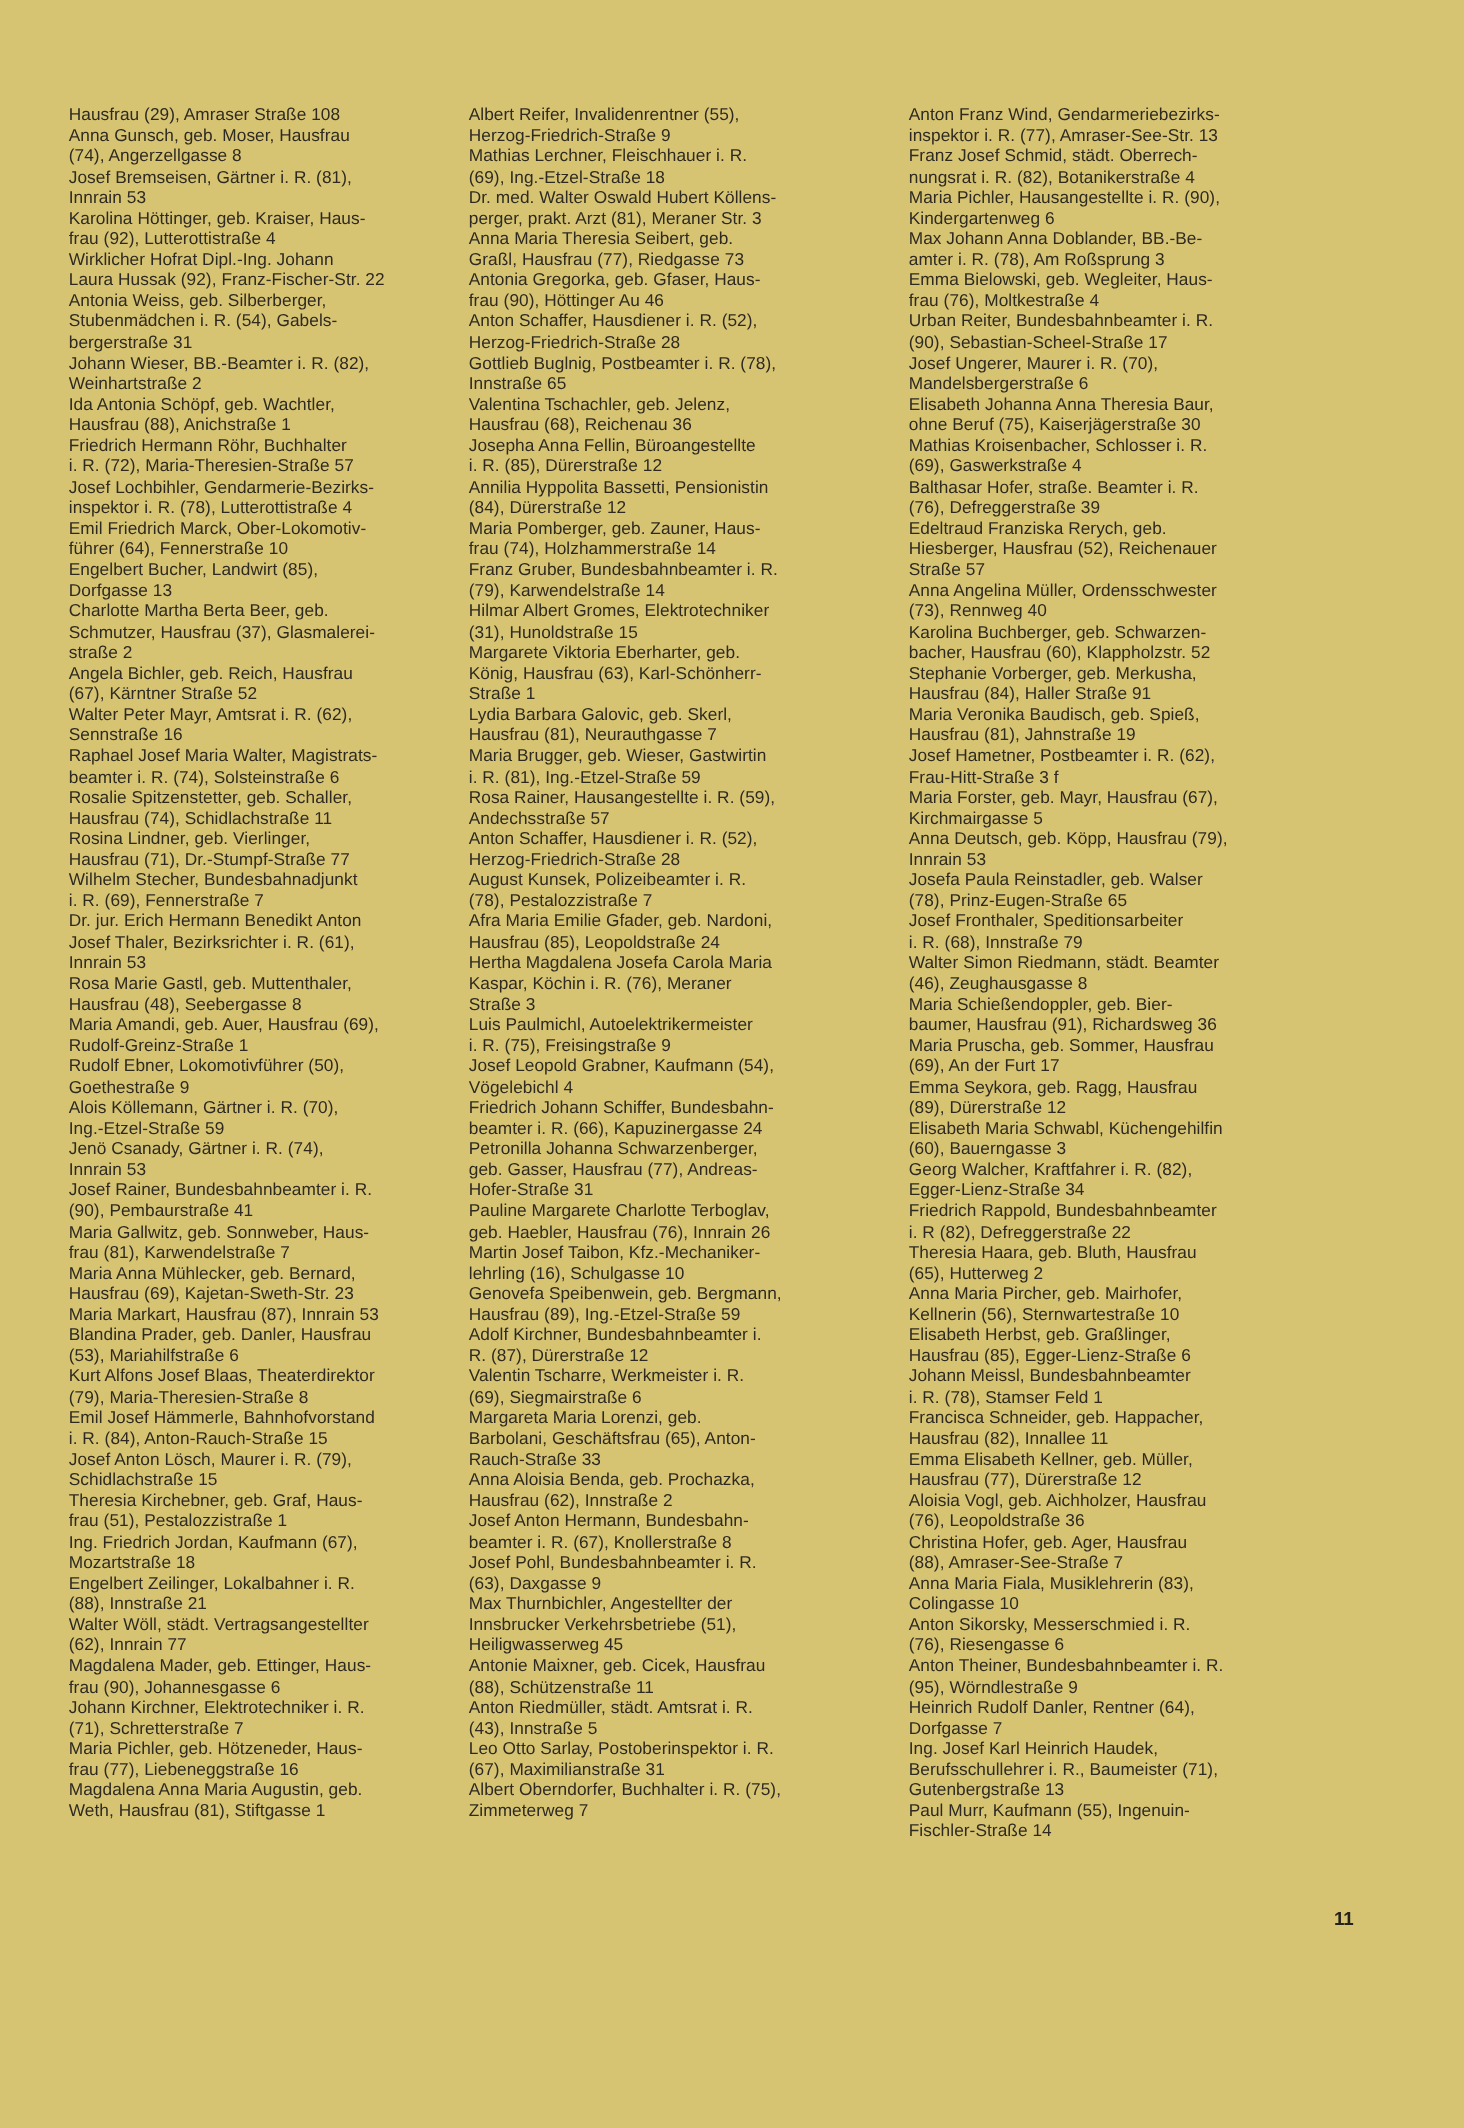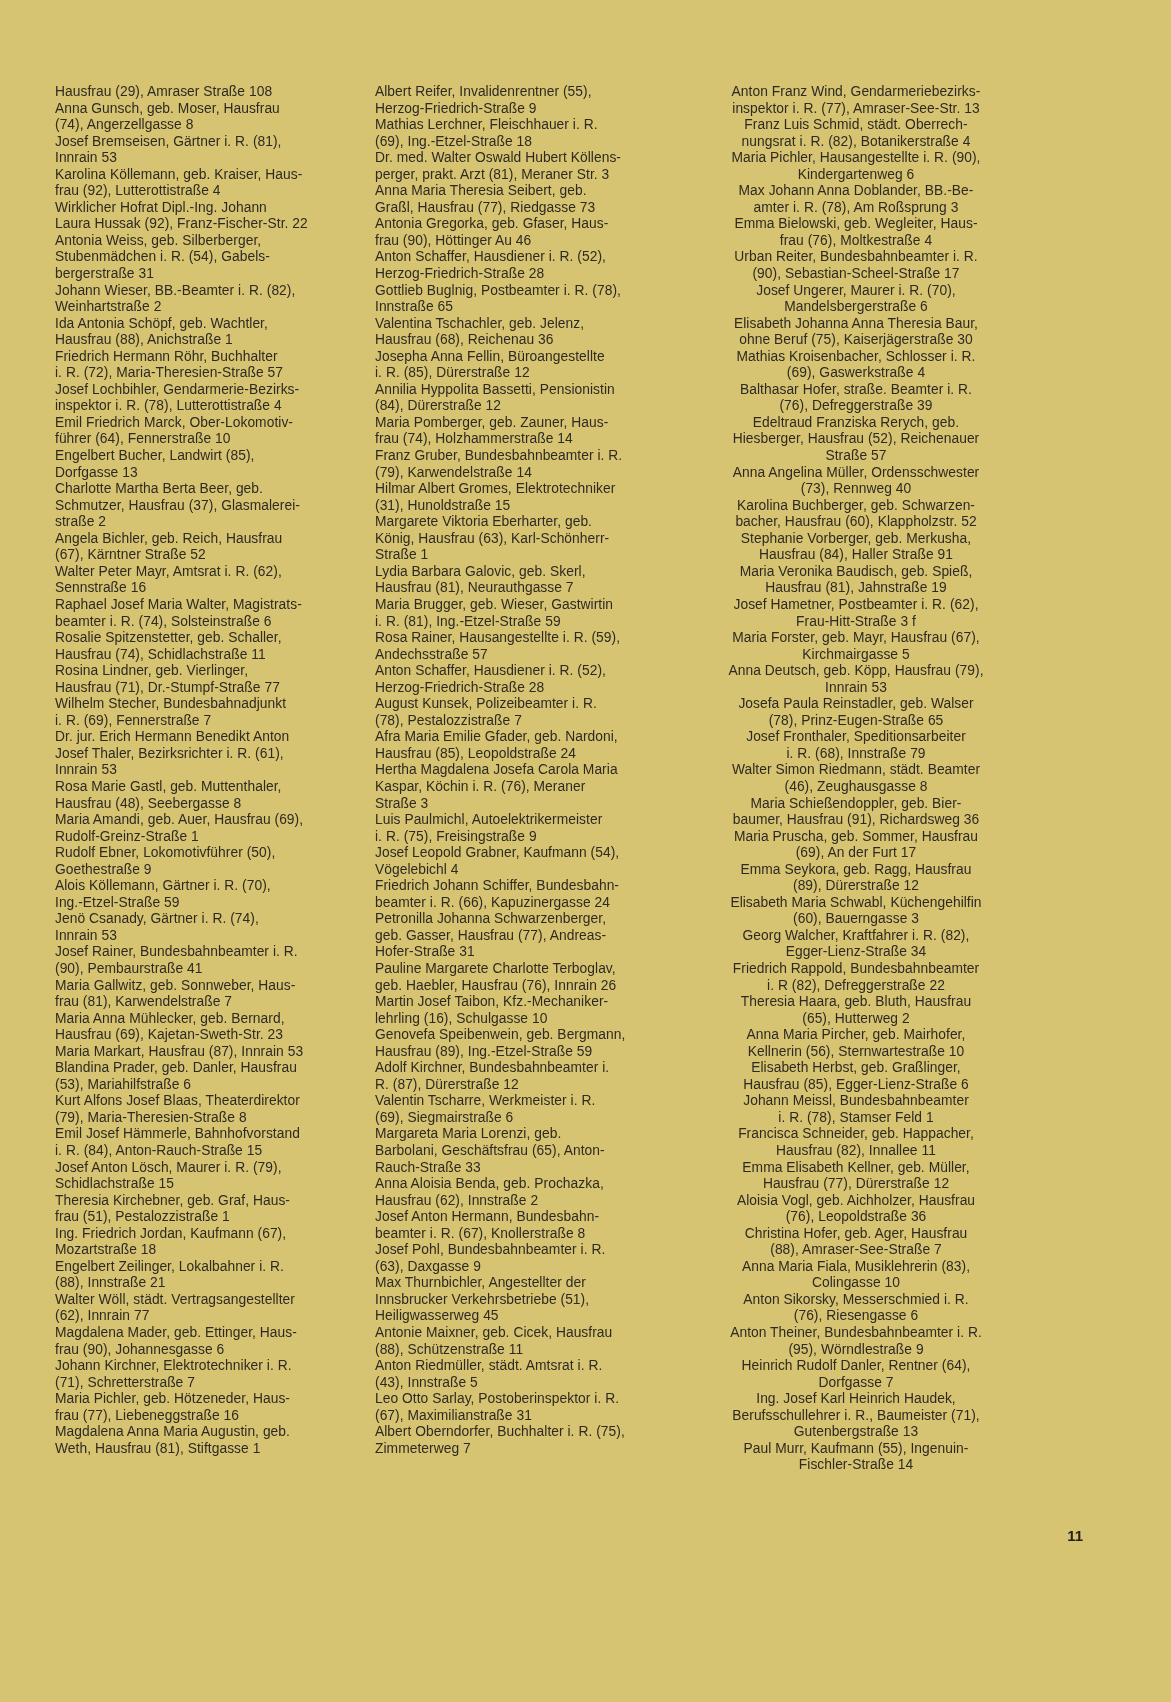--- a/index.html
+++ b/index.html
@@ -17,21 +17,21 @@
     inset:0;
     text-decoration:underline;
   }
   .column{
     position:absolute;
     top:84px;
     width:312px;
   }
   #col-left{left:55px;}
   #col-middle{left:375px;}
-  #col-right{left:700px;text-align:center;}
+  #col-right{left:727px;}
   .line{
     font-size:13.8px;
     line-height:16.55px;
     white-space:nowrap;
     letter-spacing:0.05px;
   }
   .page-number{
     position:absolute;
     top:1527px;
     right:88px;
@@ -44,21 +44,21 @@
 </head>
 <body>
 
 <div class="page">
   <div id="col-left" class="column">
       <div class="line">Hausfrau (29), Amraser Straße 108</div>
       <div class="line">Anna Gunsch, geb. Moser, Hausfrau</div>
       <div class="line">(74), Angerzellgasse 8</div>
       <div class="line">Josef Bremseisen, Gärtner i. R. (81),</div>
       <div class="line">Innrain 53</div>
-      <div class="line">Karolina Köllemann, geb. Kraiser, Haus-</div>
+      <div class="line">Karolina Höttinger, geb. Kraiser, Haus-</div>
       <div class="line">frau (92), Lutterottistraße 4</div>
       <div class="line">Wirklicher Hofrat Dipl.-Ing. Johann</div>
       <div class="line">Laura Hussak (92), Franz-Fischer-Str. 22</div>
       <div class="line">Antonia Weiss, geb. Silberberger,</div>
       <div class="line">Stubenmädchen i. R. (54), Gabels-</div>
       <div class="line">bergerstraße 31</div>
       <div class="line">Johann Wieser, BB.-Beamter i. R. (82),</div>
       <div class="line">Weinhartstraße 2</div>
       <div class="line">Ida Antonia Schöpf, geb. Wachtler,</div>
       <div class="line">Hausfrau (88), Anichstraße 1</div>
@@ -211,21 +211,21 @@
       <div class="line">Anton Riedmüller, städt. Amtsrat i. R.</div>
       <div class="line">(43), Innstraße 5</div>
       <div class="line">Leo Otto Sarlay, Postoberinspektor i. R.</div>
       <div class="line">(67), Maximilianstraße 31</div>
       <div class="line">Albert Oberndorfer, Buchhalter i. R. (75),</div>
       <div class="line">Zimmeterweg 7</div>
     </div>
   <div id="col-right" class="column">
       <div class="line">Anton Franz Wind, Gendarmeriebezirks-</div>
       <div class="line">inspektor i. R. (77), Amraser-See-Str. 13</div>
-      <div class="line">Franz Luis Schmid, städt. Oberrech-</div>
+      <div class="line">Franz Josef Schmid, städt. Oberrech-</div>
       <div class="line">nungsrat i. R. (82), Botanikerstraße 4</div>
       <div class="line">Maria Pichler, Hausangestellte i. R. (90),</div>
       <div class="line">Kindergartenweg 6</div>
       <div class="line">Max Johann Anna Doblander, BB.-Be-</div>
       <div class="line">amter i. R. (78), Am Roßsprung 3</div>
       <div class="line">Emma Bielowski, geb. Wegleiter, Haus-</div>
       <div class="line">frau (76), Moltkestraße 4</div>
       <div class="line">Urban Reiter, Bundesbahnbeamter i. R.</div>
       <div class="line">(90), Sebastian-Scheel-Straße 17</div>
       <div class="line">Josef Ungerer, Maurer i. R. (70),</div>

